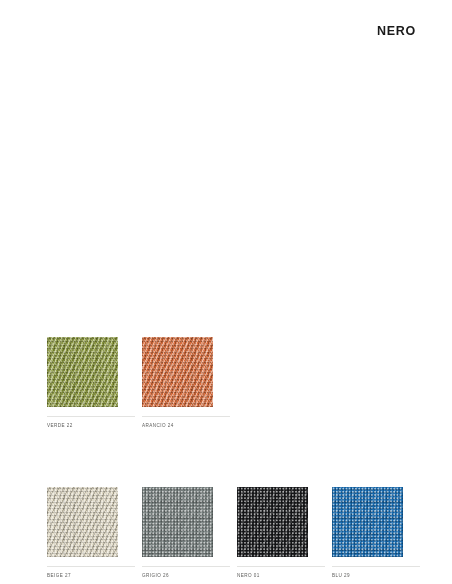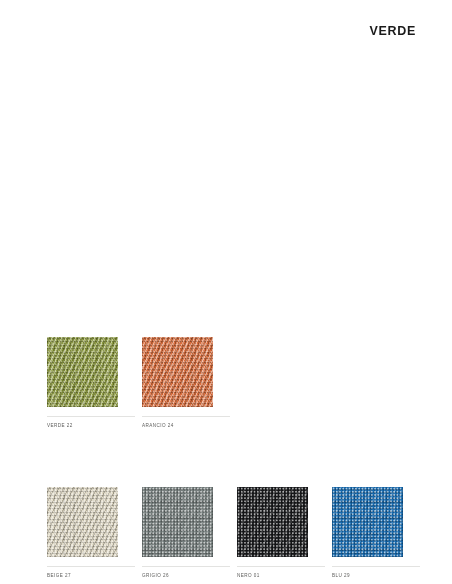--- a/index.html
+++ b/index.html
@@ -111,21 +111,21 @@
     background-image:
       repeating-linear-gradient(118deg,
         rgba(255,255,255,0.13) 0px, rgba(255,255,255,0.13) 2px,
         rgba(255,255,255,0.00) 2px, rgba(255,255,255,0.00) 7px);
     pointer-events: none;
   }
 </style>
 </head>
 <body>
 
-<div id="page-title">VERDE</div>
+<div id="page-title">NERO</div>
 
 <div id="swatch-grid">
     <div class="swatch-row">
       <div class="swatch-cell">
         <div class="swatch-tile" style="background: rgb(142, 156, 63);">
           <div class="tex tex-weave"></div>
           <div class="tex-sheen"></div>
         </div>
         <div class="swatch-divider"></div>
         <div class="swatch-label">VERDE 22</div>

